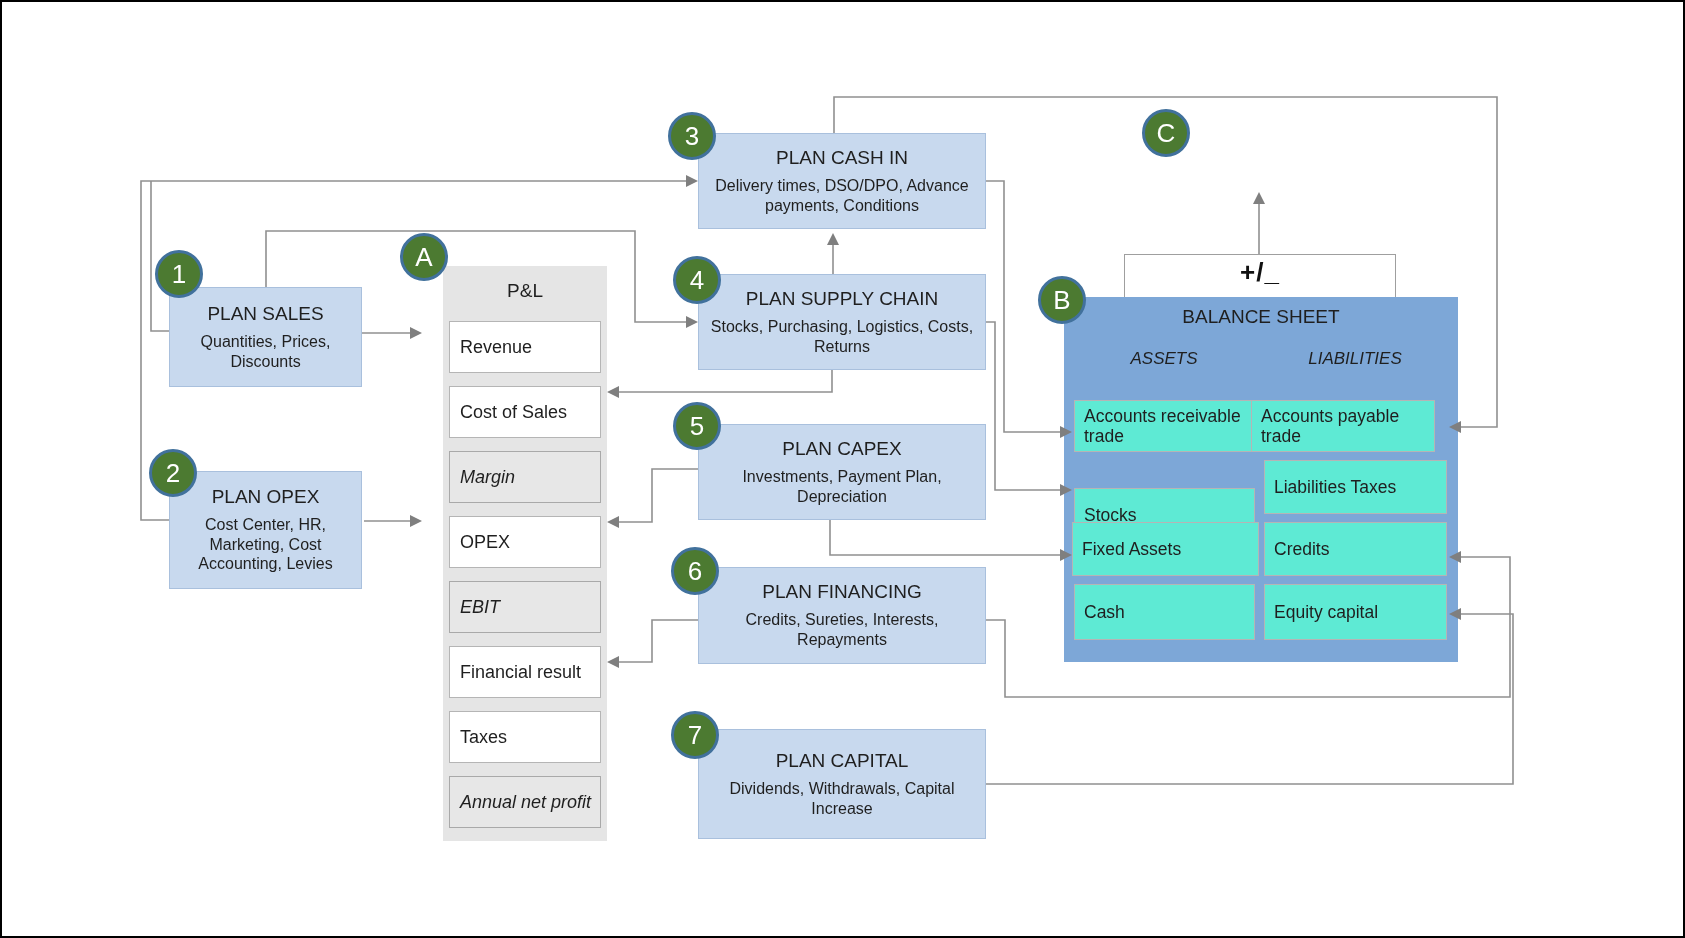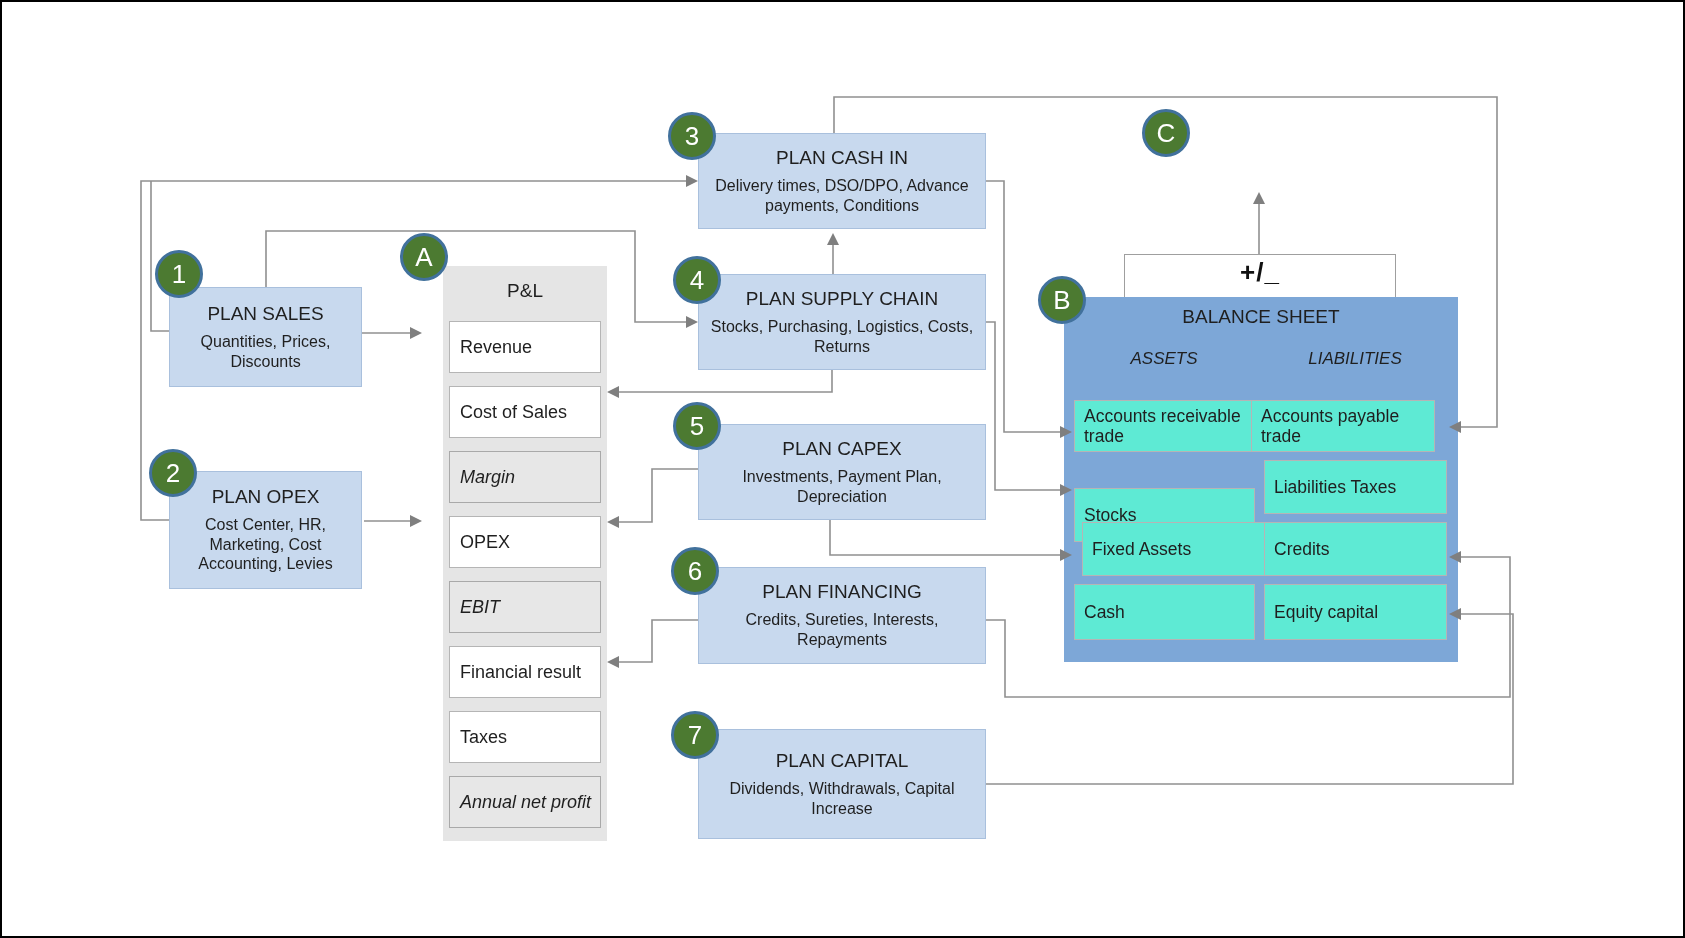--- a/index.html
+++ b/index.html
@@ -41,21 +41,21 @@
     <span class="pm">+/_</span>
   </div>
 
   <div id="bs">
     <div class="bs-title">BALANCE SHEET</div>
     <div class="bs-colhead" id="bs-assets-header">ASSETS</div>
     <div class="bs-colhead" id="bs-liab-header">LIABILITIES</div>
     <div id="bs-cells">
         <div class="bs-cell" style="left: 10px; width: 181px; top: 103px; height: 52px;">Accounts receivable trade</div>
         <div class="bs-cell" style="left: 10px; width: 181px; top: 163px; height: 54px; margin-top: 28px;">Stocks</div>
-        <div class="bs-cell" style="left: 18px; width: 187px; top: 225px; height: 54px;">Fixed Assets</div>
+        <div class="bs-cell" style="left: 8px; width: 187px; top: 225px; height: 54px;">Fixed Assets</div>
         <div class="bs-cell" style="left: 10px; width: 181px; top: 287px; height: 56px;">Cash</div>
         <div class="bs-cell" style="left: 187px; width: 184px; top: 103px; height: 52px;">Accounts payable trade</div>
         <div class="bs-cell" style="left: 200px; width: 183px; top: 163px; height: 54px;">Liabilities Taxes</div>
         <div class="bs-cell" style="left: 200px; width: 183px; top: 225px; height: 54px;">Credits</div>
         <div class="bs-cell" style="left: 200px; width: 183px; top: 287px; height: 56px;">Equity capital</div>
       </div>
   </div>
 
   <div id="pnl">
     <div class="pnl-header">P&amp;L</div>

